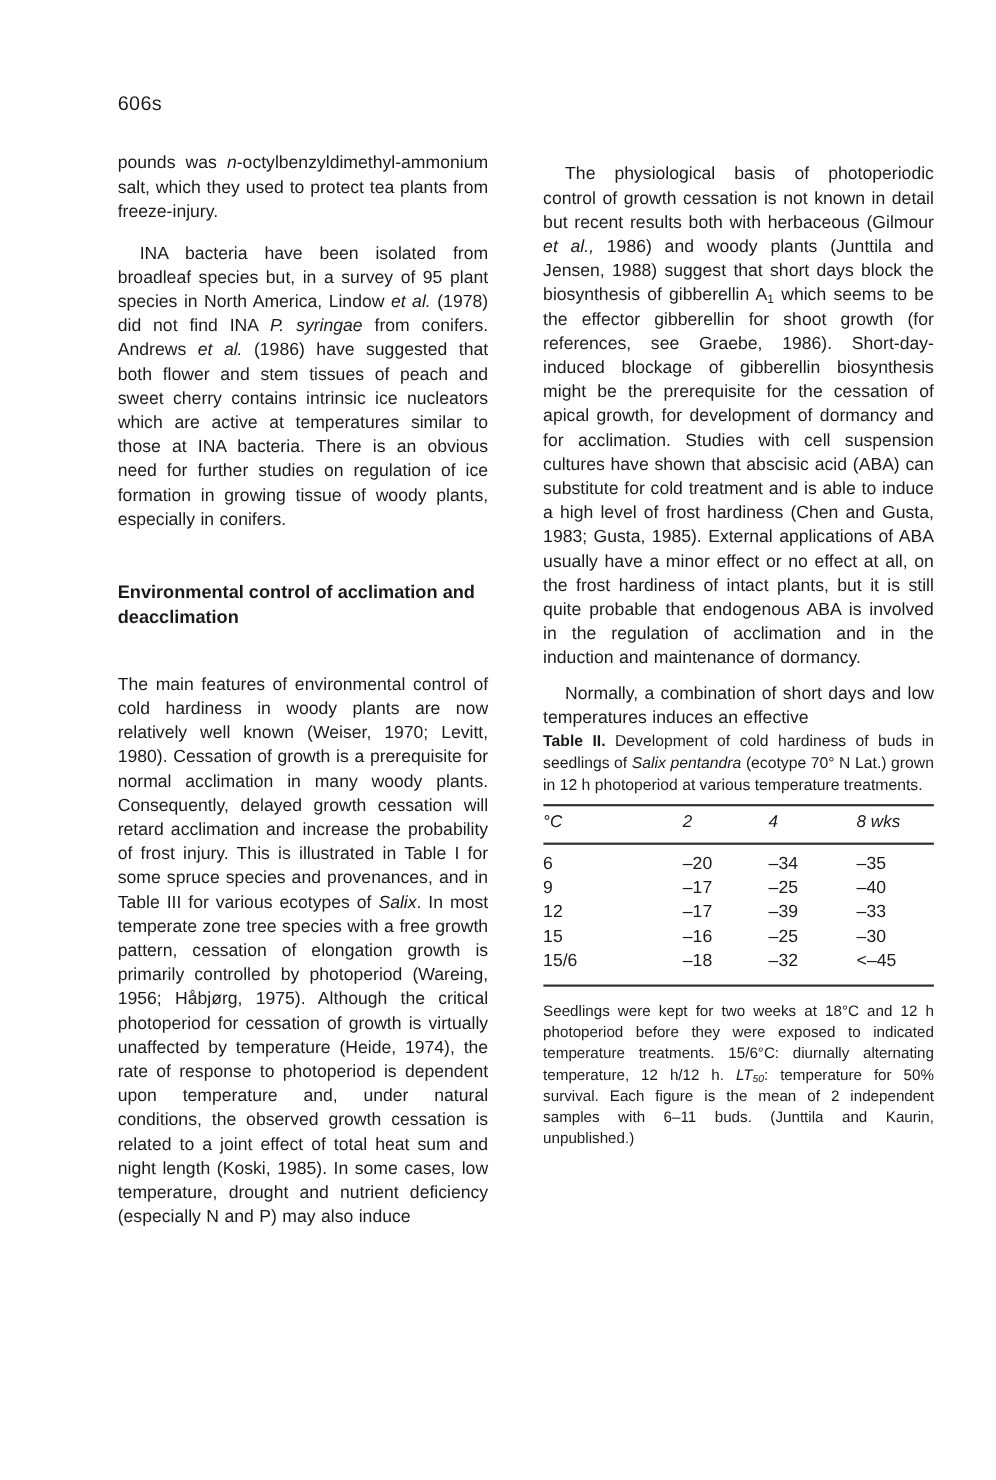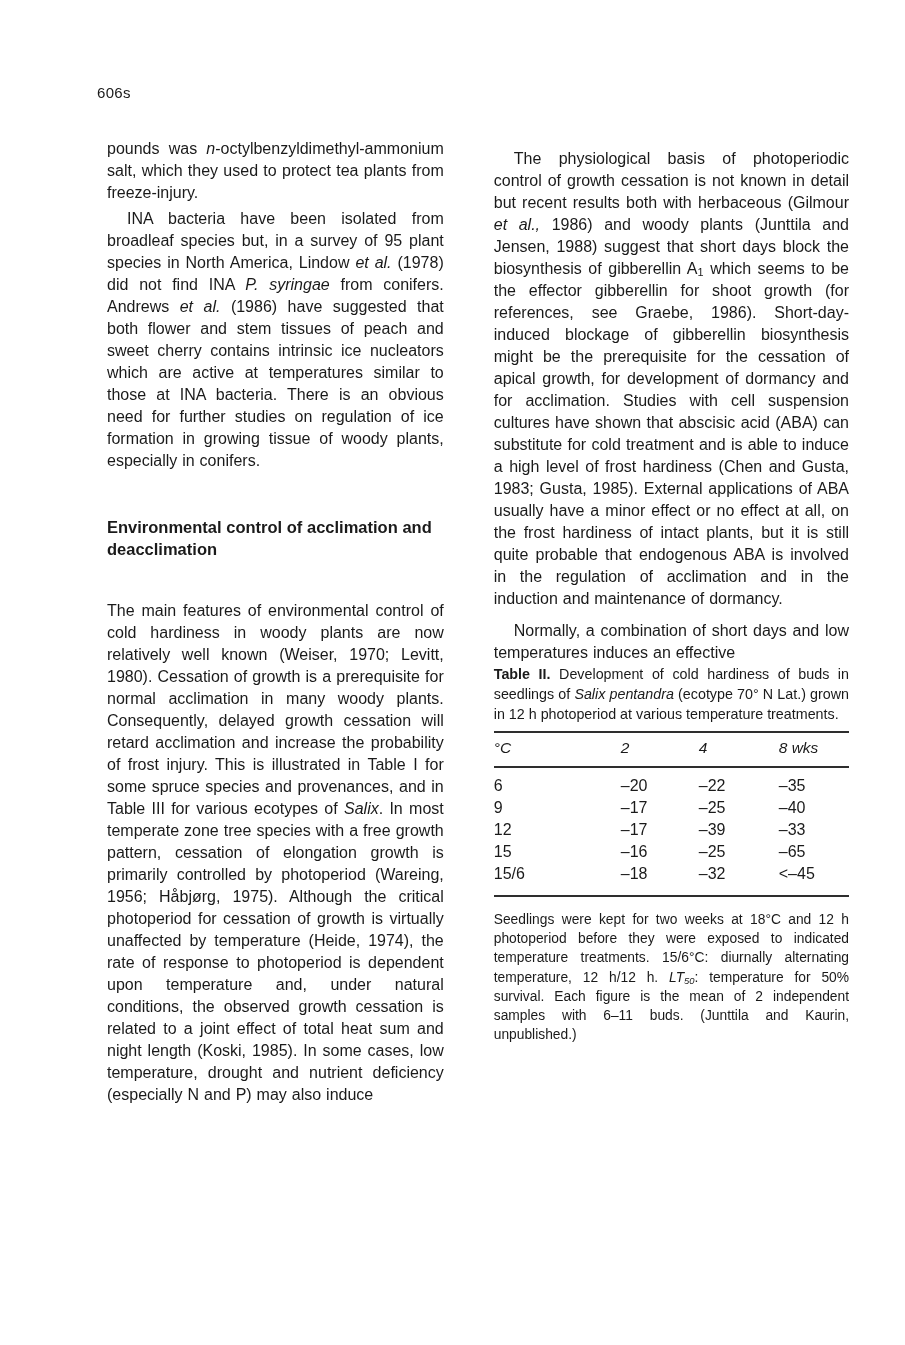--- a/index.html
+++ b/index.html
@@ -7,39 +7,39 @@
     width: 905px; height: 1345px;
     background: #ffffff;
     position: relative;
     overflow: hidden;
     font-family: "Liberation Sans", "DejaVu Sans", sans-serif;
     color: #1a1a1a;
     -webkit-font-smoothing: antialiased;
   }
   .page { position: absolute; inset: 0; }
   .page-number {
-    position: absolute; left: 97px; top: 84px;
-    font-size: 15px; letter-spacing: 0.3px;
+    position: absolute; left: 107px; top: 84px;
+    font-size: 18px; letter-spacing: 0.3px;
   }
   .columns {
     position: absolute; left: 107px; top: 138px;
     width: 742px; display: flex; gap: 50px;
   }
   .col { display: block; }
   .col-left  { width: 345px; }
   .col-right { width: 364px; }
 
   .para {
     margin: 0;
     font-size: 16px;
     line-height: 22px;
     text-align: justify;
     word-spacing: 0.5px;
   }
-  .para + .para { margin-top: 4px; }
+  .para + .para { margin-top: 16px; }
   .para.indent { text-indent: 20px; }
   .para.gap-before { margin-top: 10px; }
 
   .section-heading {
     margin: 44px 12px 40px 0;
     font-size: 16.5px;
     line-height: 22px;
     font-weight: 700;
     text-align: justify;
   }
@@ -119,40 +119,40 @@
           <span class="cell">4</span>
           <span class="cell">8 wks</span>
         </div>
 
         <div class="rule"></div>
 
         <div class="tbody">
           <div class="t-row">
             <span class="cell">6</span>
             <span class="cell">–20</span>
-            <span class="cell">–22</span>
+            <span class="cell">–34</span>
             <span class="cell">–35</span>
           </div>
           <div class="t-row">
             <span class="cell">9</span>
             <span class="cell">–17</span>
             <span class="cell">–25</span>
             <span class="cell">–40</span>
           </div>
           <div class="t-row">
             <span class="cell">12</span>
             <span class="cell">–17</span>
             <span class="cell">–39</span>
             <span class="cell">–33</span>
           </div>
           <div class="t-row">
             <span class="cell">15</span>
             <span class="cell">–16</span>
             <span class="cell">–25</span>
-            <span class="cell">–65</span>
+            <span class="cell">–30</span>
           </div>
           <div class="t-row">
             <span class="cell">15/6</span>
             <span class="cell">–18</span>
             <span class="cell">–32</span>
             <span class="cell">&lt;–45</span>
           </div>
         </div>
 
         <div class="rule"></div>

